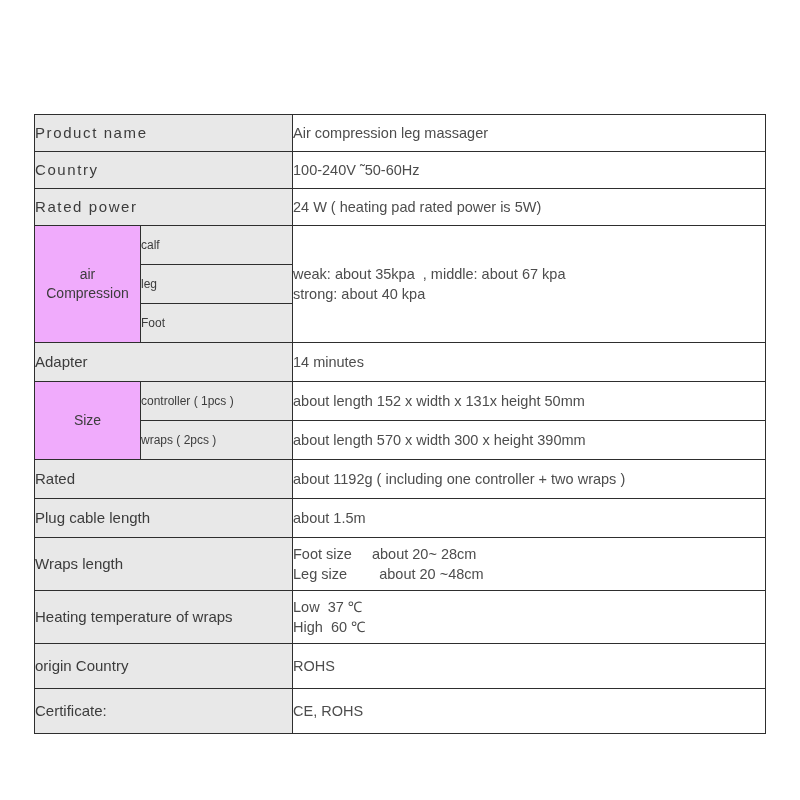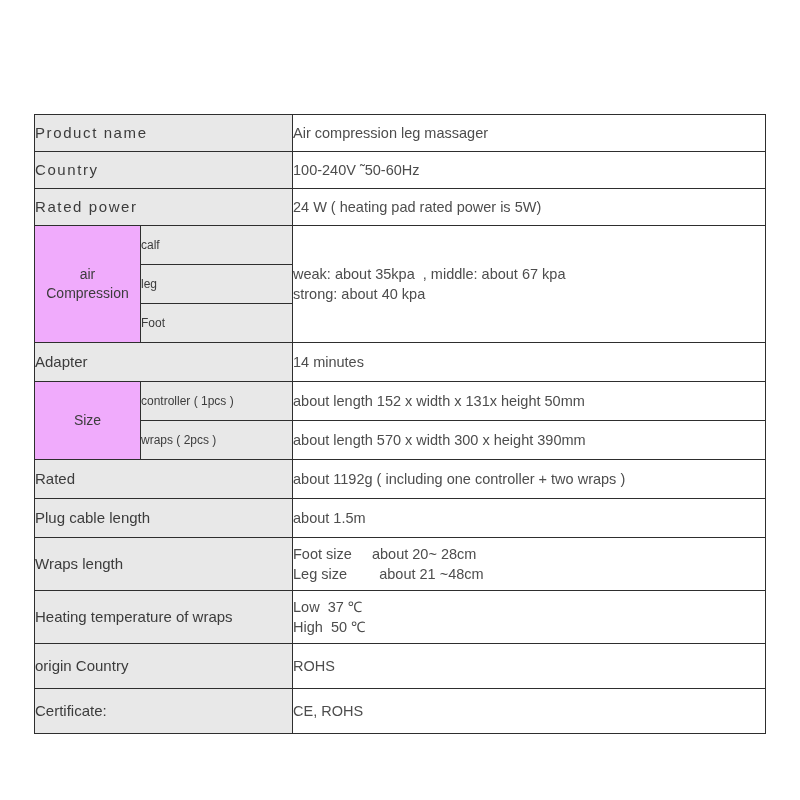--- a/index.html
+++ b/index.html
@@ -163,29 +163,29 @@
 
       <tr>
         <td class="lbl h-md" colspan="2">Plug cable length</td>
         <td class="val h-md">about 1.5m</td>
       </tr>
 
       <tr>
         <td class="lbl h-xl" colspan="2">Wraps length</td>
         <td class="val h-xl">
           <span class="line">Foot size     about 20~ 28cm</span>
-          <span class="line">Leg size        about 21 ~48cm</span>
+          <span class="line">Leg size        about 20 ~48cm</span>
         </td>
       </tr>
 
       <tr>
         <td class="lbl h-xl" colspan="2">Heating temperature of wraps</td>
         <td class="val h-xl">
           <span class="line">Low  37 ℃</span>
-          <span class="line">High  50 ℃</span>
+          <span class="line">High  60 ℃</span>
         </td>
       </tr>
 
       <tr>
         <td class="lbl h-lg" colspan="2">origin Country</td>
         <td class="val h-lg">ROHS</td>
       </tr>
 
       <tr>
         <td class="lbl h-lg" colspan="2">Certificate:</td>

